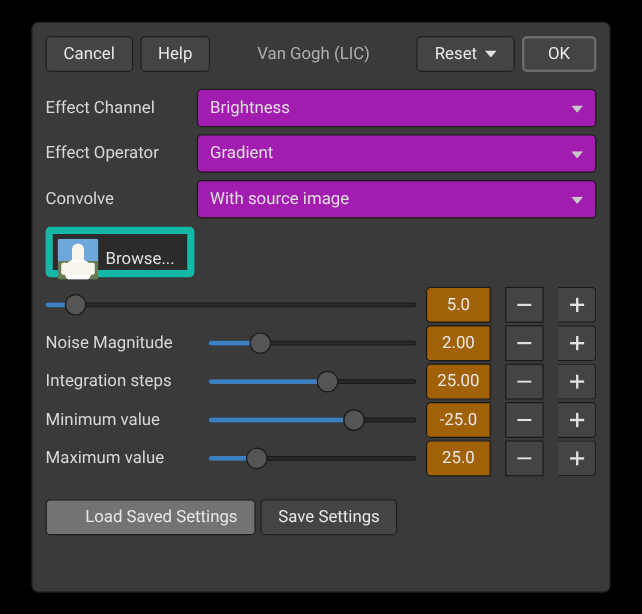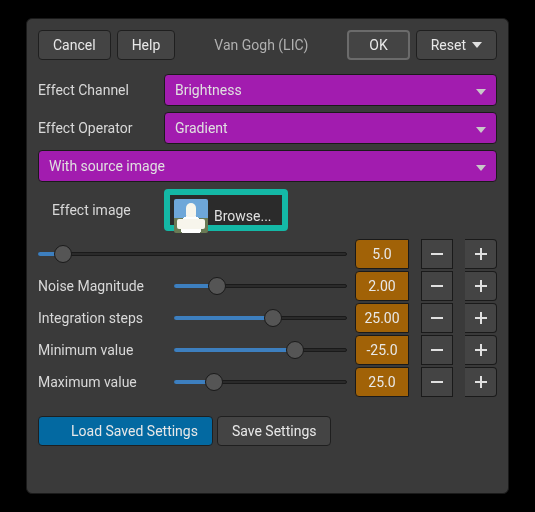--- a/index.html
+++ b/index.html
@@ -73,40 +73,40 @@
   .stepbtn {
     width:32px; height:30px; background:#444; border:1px solid #1a1a1a;
     display:flex; align-items:center; justify-content:center; cursor:pointer;
   }
   .stepbtn.minus { border-radius:0; margin-left:4px; }
   .stepbtn.plus  { border-radius:0 4px 4px 0; border-left:none; margin-left:4px;}
   .stepbtn svg{ display:block; }
 
   .footer { display:flex; gap:4px; margin-top:12px; }
   .footer .btn { flex:0 0 auto; }
-  .footer .btn.load { background:#0369a1;padding-left:32px; }
+  .footer .btn.load { background:#737373;padding-left:32px; }
 </style>
 </head>
 <body>
 
 <div class="dialog">
 
   <div class="topbar">
     <button class="btn">Cancel</button>
     <button class="btn">Help</button>
     <div class="title">Van Gogh (LIC)</div>
-    <button class="btn ok">OK</button>
     <button class="btn reset-wrap">
       <span>Reset</span>
       <span class="chev-down">
         <svg width="10" height="6" viewBox="0 0 10 6">
             <path d="M0 0 L5 6 L10 0 Z" fill="#e0e0e0"></path>
           </svg>
       </span>
     </button>
+    <button class="btn ok">OK</button>
   </div>
 
   <div class="rows">
 
     <div class="row">
       <div class="label">Effect Channel</div>
       <div class="select">
         <span>Brightness</span>
         <span class="caret">
           <svg width="10" height="6" viewBox="0 0 10 6">
@@ -122,32 +122,32 @@
         <span>Gradient</span>
         <span class="caret">
           <svg width="10" height="6" viewBox="0 0 10 6">
               <path d="M0 0 L5 6 L10 0 Z" fill="#c8c8c8"></path>
             </svg>
         </span>
       </div>
     </div>
 
     <div class="row">
+      <div class="label">Convolve</div>
       <div class="select">
         <span>With source image</span>
         <span class="caret">
           <svg width="10" height="6" viewBox="0 0 10 6">
               <path d="M0 0 L5 6 L10 0 Z" fill="#c8c8c8"></path>
             </svg>
         </span>
       </div>
     </div>
 
     <div class="row" style="min-height:44px">
-      <div class="label indent">Effect image</div>
       <div class="browse">
         <div class="thumb"></div>
         <span>Browse...</span>
       </div>
     </div>
 
     <div id="sliders">
         <div class="srow">
           <div class="slider-wrap">
             <div class="track"></div>

